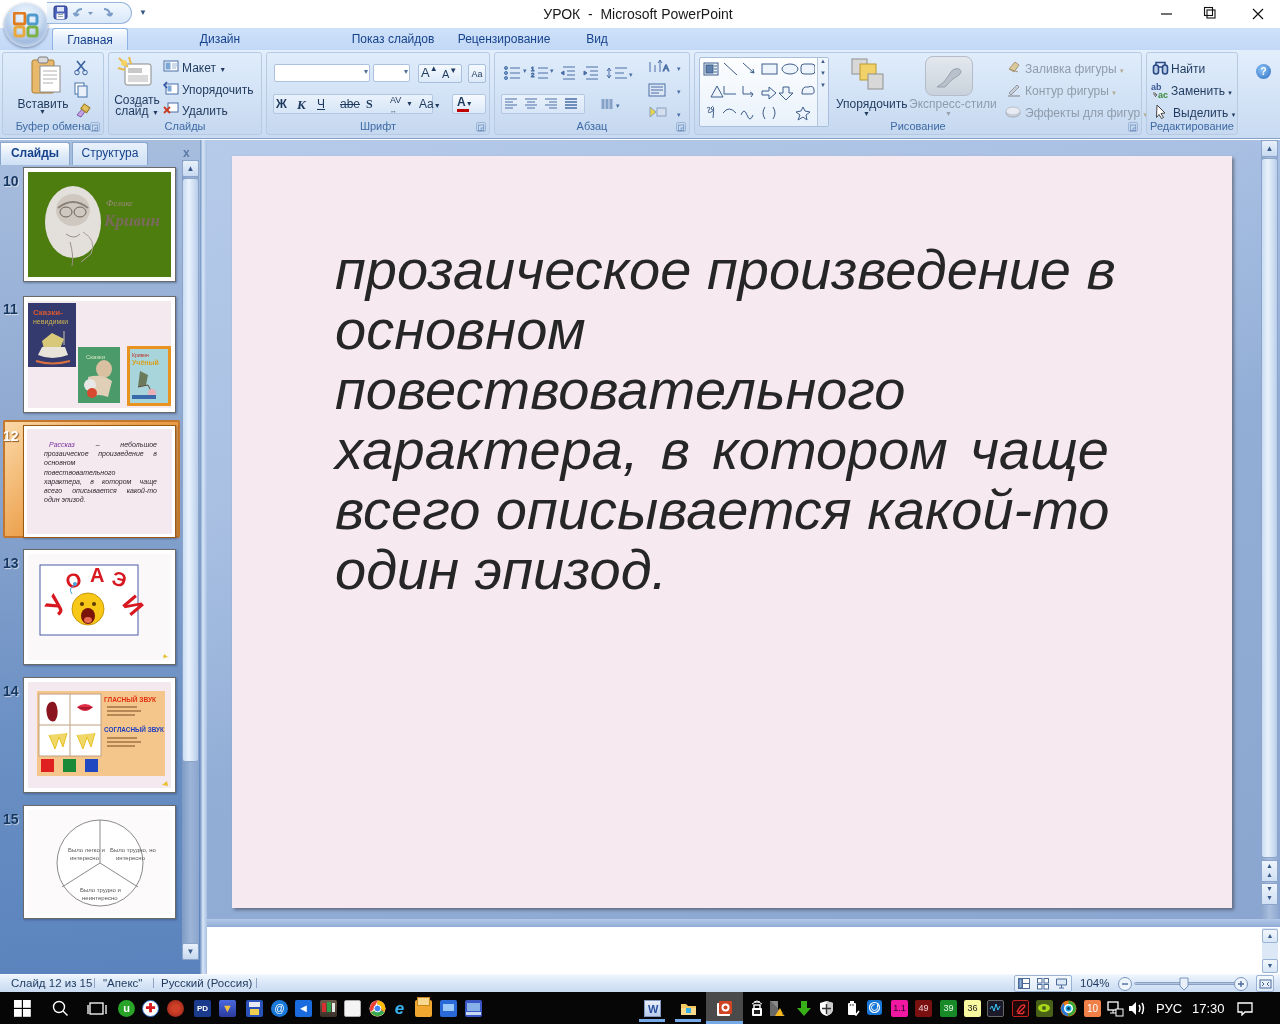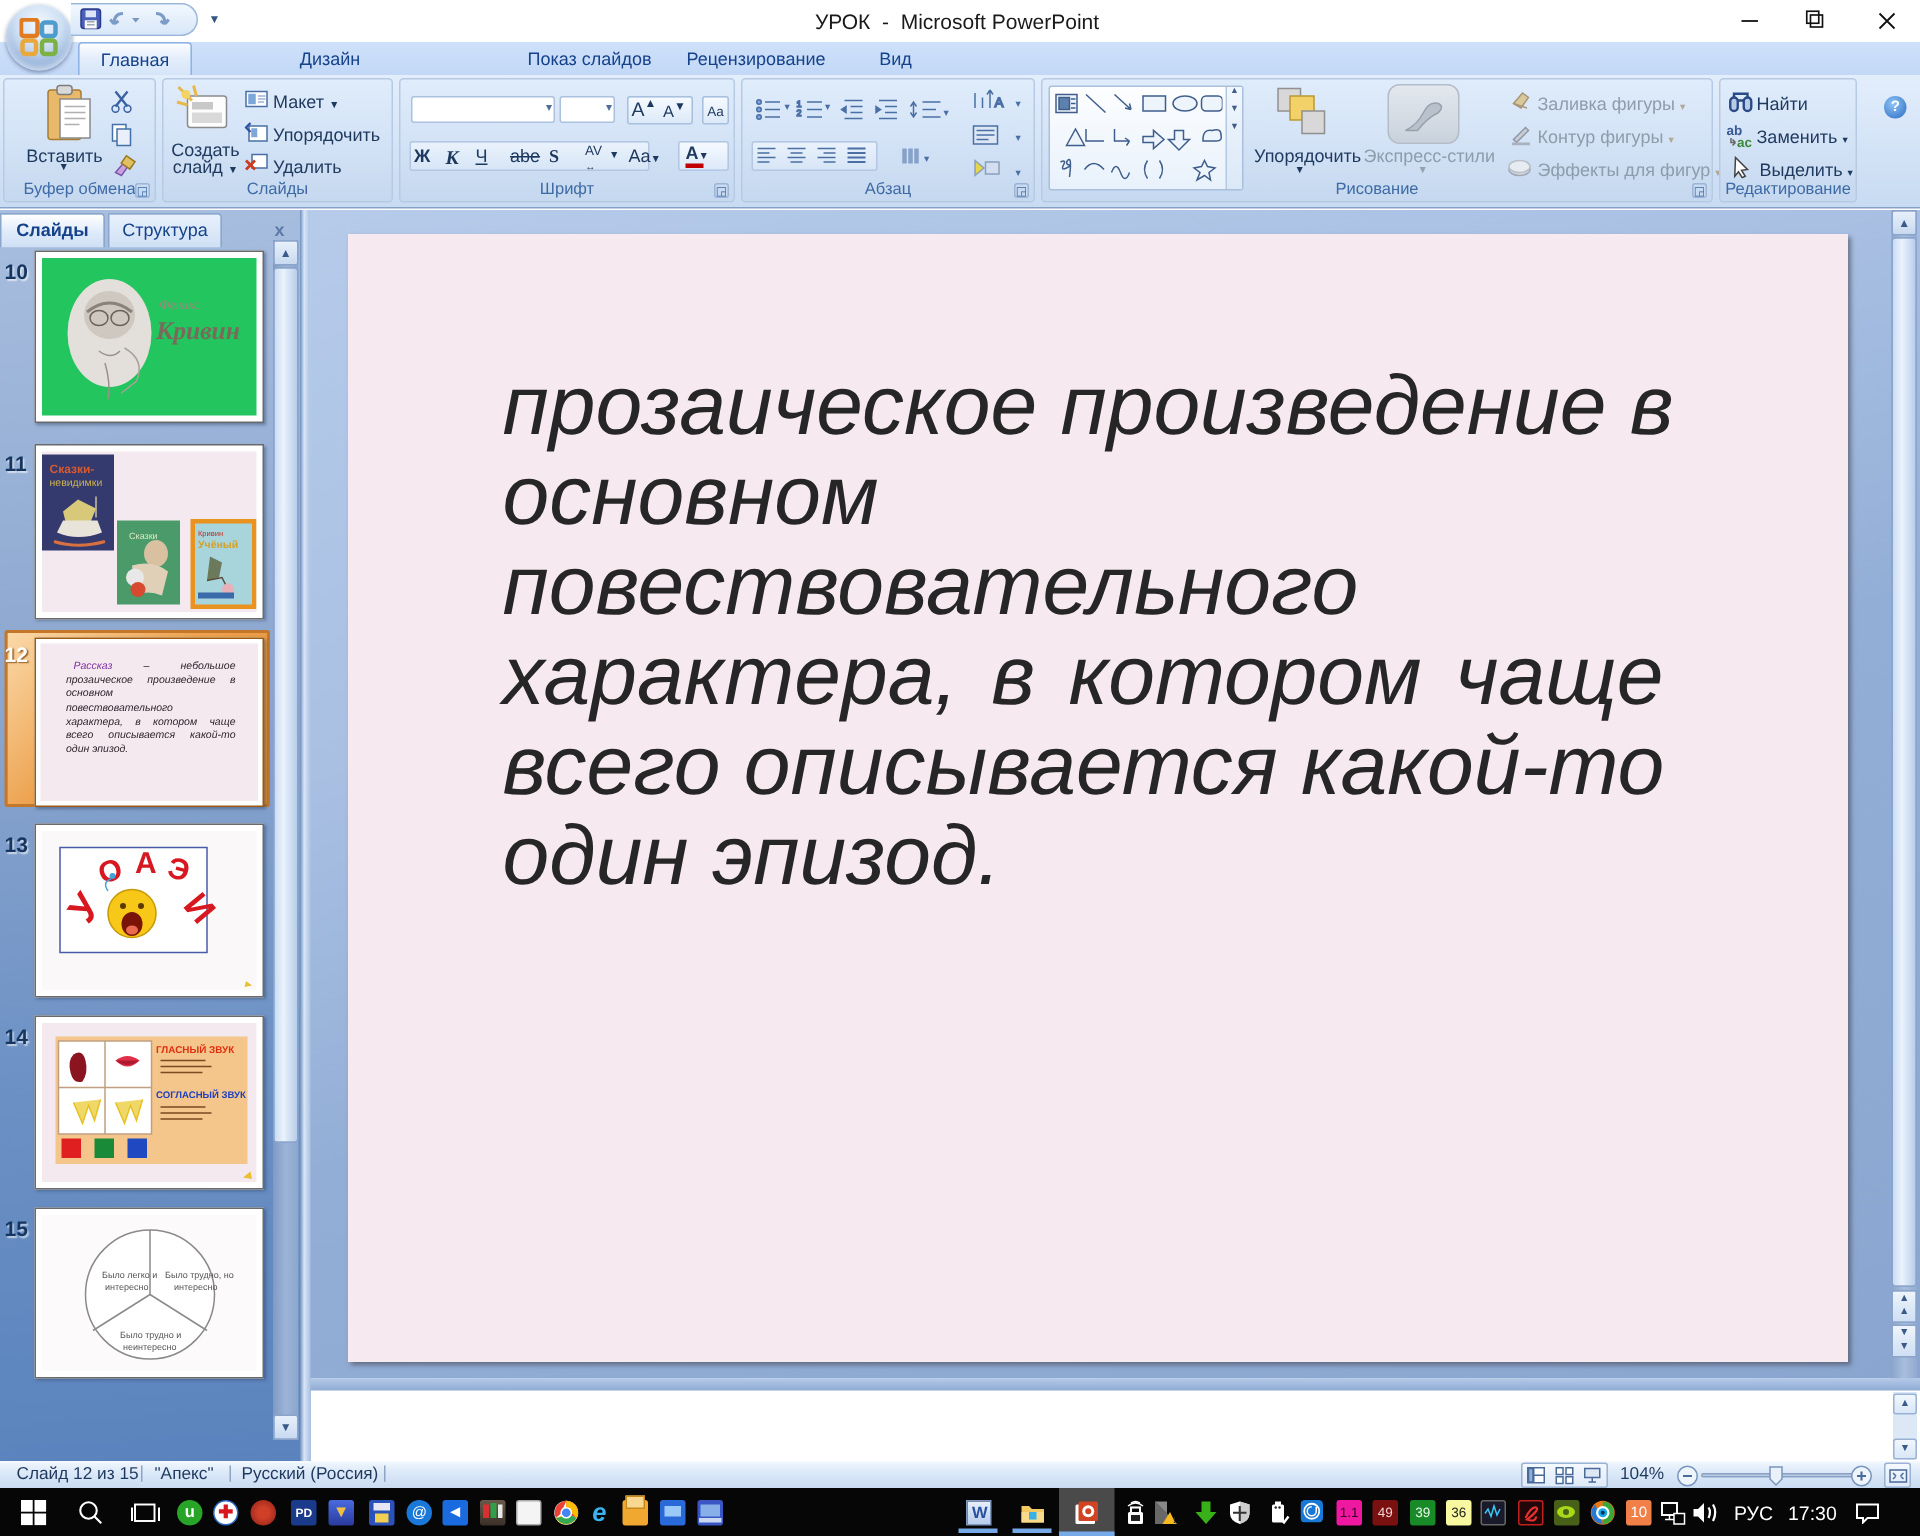--- a/index.html
+++ b/index.html
@@ -338,21 +338,21 @@
   <div class="abs" style="left:0;top:142px;width:70px;height:23px;border:1px solid #8aa6cc;border-bottom:none;
     border-radius:0 3px 0 0;background:linear-gradient(#fff,#dce9f9 60%,#cfe0f4);"></div>
   <div class="ptab abs" style="left:0;width:70px;font-weight:bold;">Слайды</div>
   <div class="abs" style="left:72px;top:142px;width:76px;height:23px;border:1px solid #8aa6cc;border-bottom:none;
     border-radius:0 3px 0 0;background:linear-gradient(#e8f1fc,#cfe0f4);"></div>
   <div class="ptab abs" style="left:72px;width:76px;">Структура</div>
   <div class="abs" style="left:183px;top:146px;width:12px;height:14px;color:#5d7aa6;font-size:12px;font-weight:bold;">x</div>
 
   <div class="tnum abs" style="top:173px;">10</div>
   <div class="thumbbox abs" style="top:167px;">
-    <div class="thumbin" style="background:#22c55e;">
+    <div class="thumbin" style="background:#4d7c0f;">
       <svg width="145" height="107" viewBox="0 0 145 107">
         <ellipse cx="45" cy="50" rx="28" ry="36" fill="#e3dfda"></ellipse>
         <ellipse cx="45" cy="38" rx="17" ry="16" fill="#cfc8c0"></ellipse>
         <path d="M30 36q15-12 30 0" stroke="#8a8178" fill="none" stroke-width="2"></path>
         <ellipse cx="38" cy="40" rx="6" ry="5" fill="none" stroke="#6a6158"></ellipse>
         <ellipse cx="52" cy="40" rx="6" ry="5" fill="none" stroke="#6a6158"></ellipse>
         <path d="M38 62q8 6 14 0M42 70q4 14 2 24" stroke="#9a9188" fill="none"></path>
         <path d="M55 60q14 8 8 22l-10 8" stroke="#aaa198" fill="none"></path>
         <text x="78" y="34" font-size="9" fill="#9a8a7a" font-style="italic" font-family="Liberation Serif">Феликс</text>
         <text x="76" y="54" font-size="17" fill="#7a6a5c" font-weight="bold" font-family="Liberation Serif" font-style="italic">Кривин</text>

